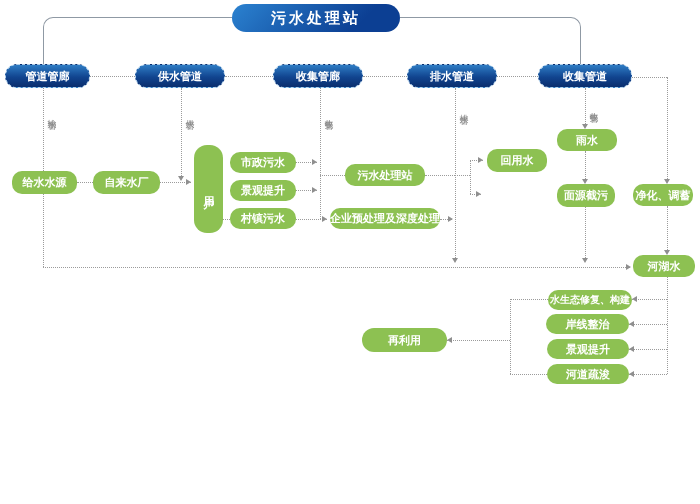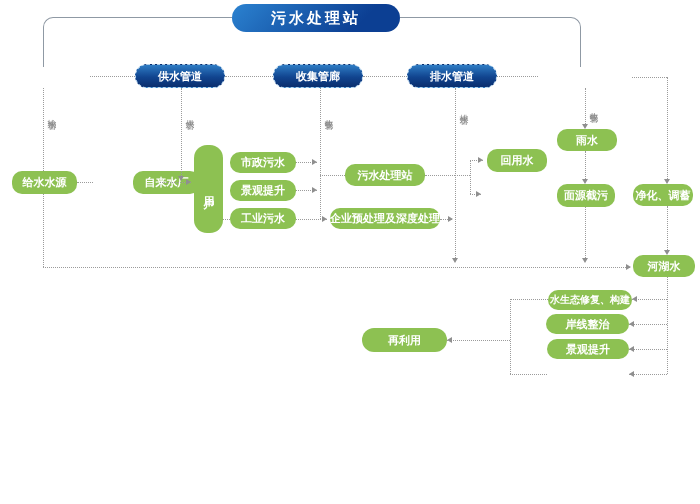--- a/index.html
+++ b/index.html
@@ -44,53 +44,59 @@
 
 <div id="canvas">
 
   <div class="solidL" style="left:43px;top:17px;width:189px;height:50px;border-top:1.5px solid #8f99a4;border-left:1.5px solid #8f99a4;border-top-left-radius:10px;"></div>
   <div class="solidL" style="left:400px;top:17px;width:181px;height:50px;border-top:1.5px solid #8f99a4;border-right:1.5px solid #8f99a4;border-top-right-radius:10px;"></div>
 
   <div class="title-pill" style="left:232px;top:4px;width:168px;height:28px;">
     <span>污水处理站</span>
   </div>
 
+  <div class="pill" style="left:5px;top:64px;width:85px;height:24px;">
+    <span>管道管廊</span>
+    </div>
   <div class="pill" style="left:135px;top:64px;width:90px;height:24px;">
     <span>供水管道</span>
     </div>
   <div class="pill" style="left:273px;top:64px;width:90px;height:24px;">
     <span>收集管廊</span>
     </div>
   <div class="pill" style="left:407px;top:64px;width:90px;height:24px;">
     <span>排水管道</span>
+    </div>
+  <div class="pill" style="left:538px;top:64px;width:94px;height:24px;">
+    <span>收集管道</span>
     </div>
 
   <div class="pipelabel" style="left:47px;top:112px;">输水管</div>
   <div class="pipelabel" style="left:185px;top:112px;">供水管</div>
   <div class="pipelabel" style="left:324px;top:112px;">收集管</div>
   <div class="pipelabel" style="left:459px;top:107px;">排水管</div>
   <div class="pipelabel" style="left:589px;top:105px;">收集管</div>
 
   <div class="gbox" style="left:12px;top:171px;width:65px;height:23px;">
     <span>给水水源</span>
     </div>
-  <div class="gbox" style="left:93px;top:171px;width:67px;height:23px;margin-left:40px;">
+  <div class="gbox" style="left:93px;top:171px;width:67px;height:23px;">
     <span>自来水厂</span>
     </div>
   <div class="gbox" style="left:194px;top:145px;width:29px;height:88px;border-radius:13px;">
     <span class="vtext">用户</span>
     </div>
   <div class="gbox" style="left:230px;top:152px;width:66px;height:21px;">
     <span>市政污水</span>
     </div>
   <div class="gbox" style="left:230px;top:180px;width:66px;height:21px;">
     <span>景观提升</span>
     </div>
   <div class="gbox" style="left:230px;top:208px;width:66px;height:21px;">
-    <span>工业污水</span>
+    <span>村镇污水</span>
     </div>
   <div class="gbox" style="left:345px;top:164px;width:80px;height:22px;">
     <span>污水处理站</span>
     </div>
   <div class="gbox" style="left:330px;top:208px;width:110px;height:21px;">
     <span>企业预处理及深度处理</span>
     </div>
   <div class="gbox" style="left:487px;top:149px;width:60px;height:23px;">
     <span>回用水</span>
     </div>
@@ -107,20 +113,23 @@
     <span>河湖水</span>
     </div>
   <div class="gbox sm" style="left:548px;top:290px;width:84px;height:20px;">
     <span>水生态修复、构建</span>
     </div>
   <div class="gbox" style="left:546px;top:314px;width:83px;height:20px;">
     <span>岸线整治</span>
     </div>
   <div class="gbox" style="left:547px;top:339px;width:82px;height:20px;border-radius:10px;">
     <span>景观提升</span>
+    </div>
+  <div class="gbox" style="left:547px;top:364px;width:82px;height:20px;">
+    <span>河道疏浚</span>
     </div>
   <div class="gbox" style="left:362px;top:328px;width:85px;height:24px;border-radius:12px;">
     <span>再利用</span>
     </div>
 <div class="hl" style="left: 90px; top: 76px; width: 45px;"></div>
     <div class="hl" style="left: 225px; top: 76px; width: 48px;"></div>
     <div class="hl" style="left: 363px; top: 76px; width: 44px;"></div>
     <div class="hl" style="left: 497px; top: 76px; width: 41px;"></div>
     <div class="hl" style="left: 632px; top: 77px; width: 35px;"></div>
     <div class="hl" style="left: 77px; top: 182px; width: 16px;"></div>

